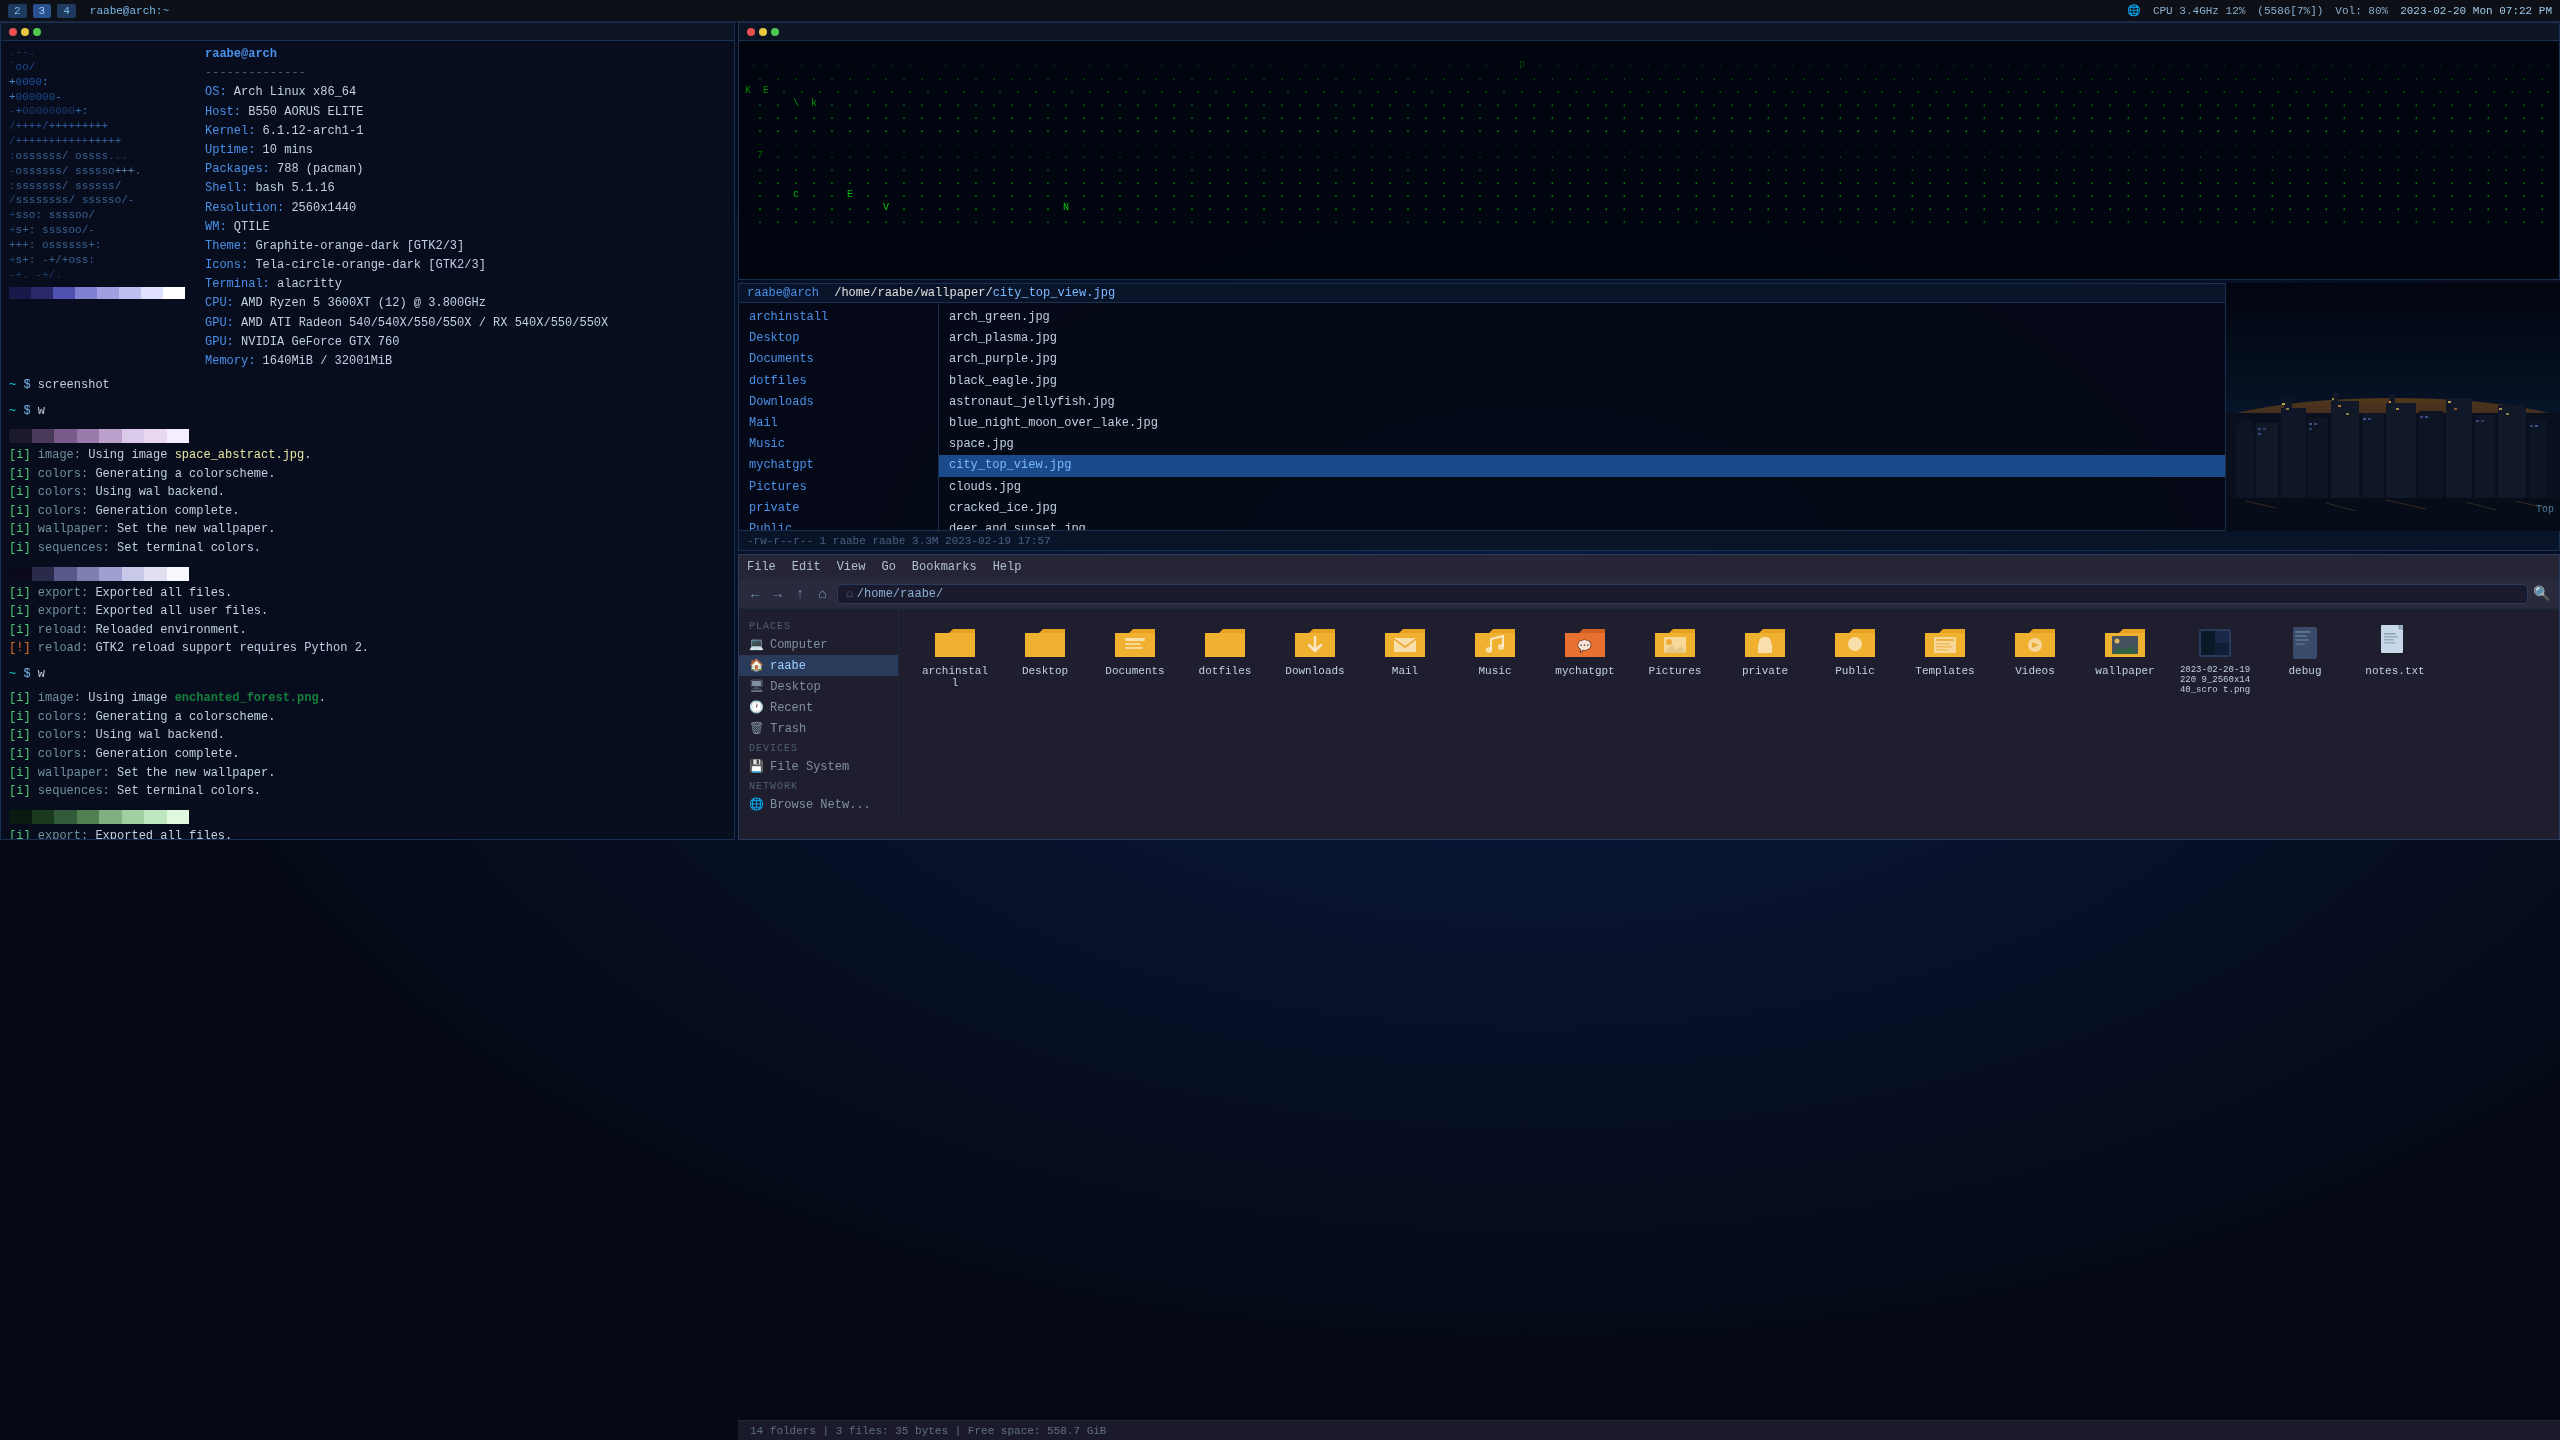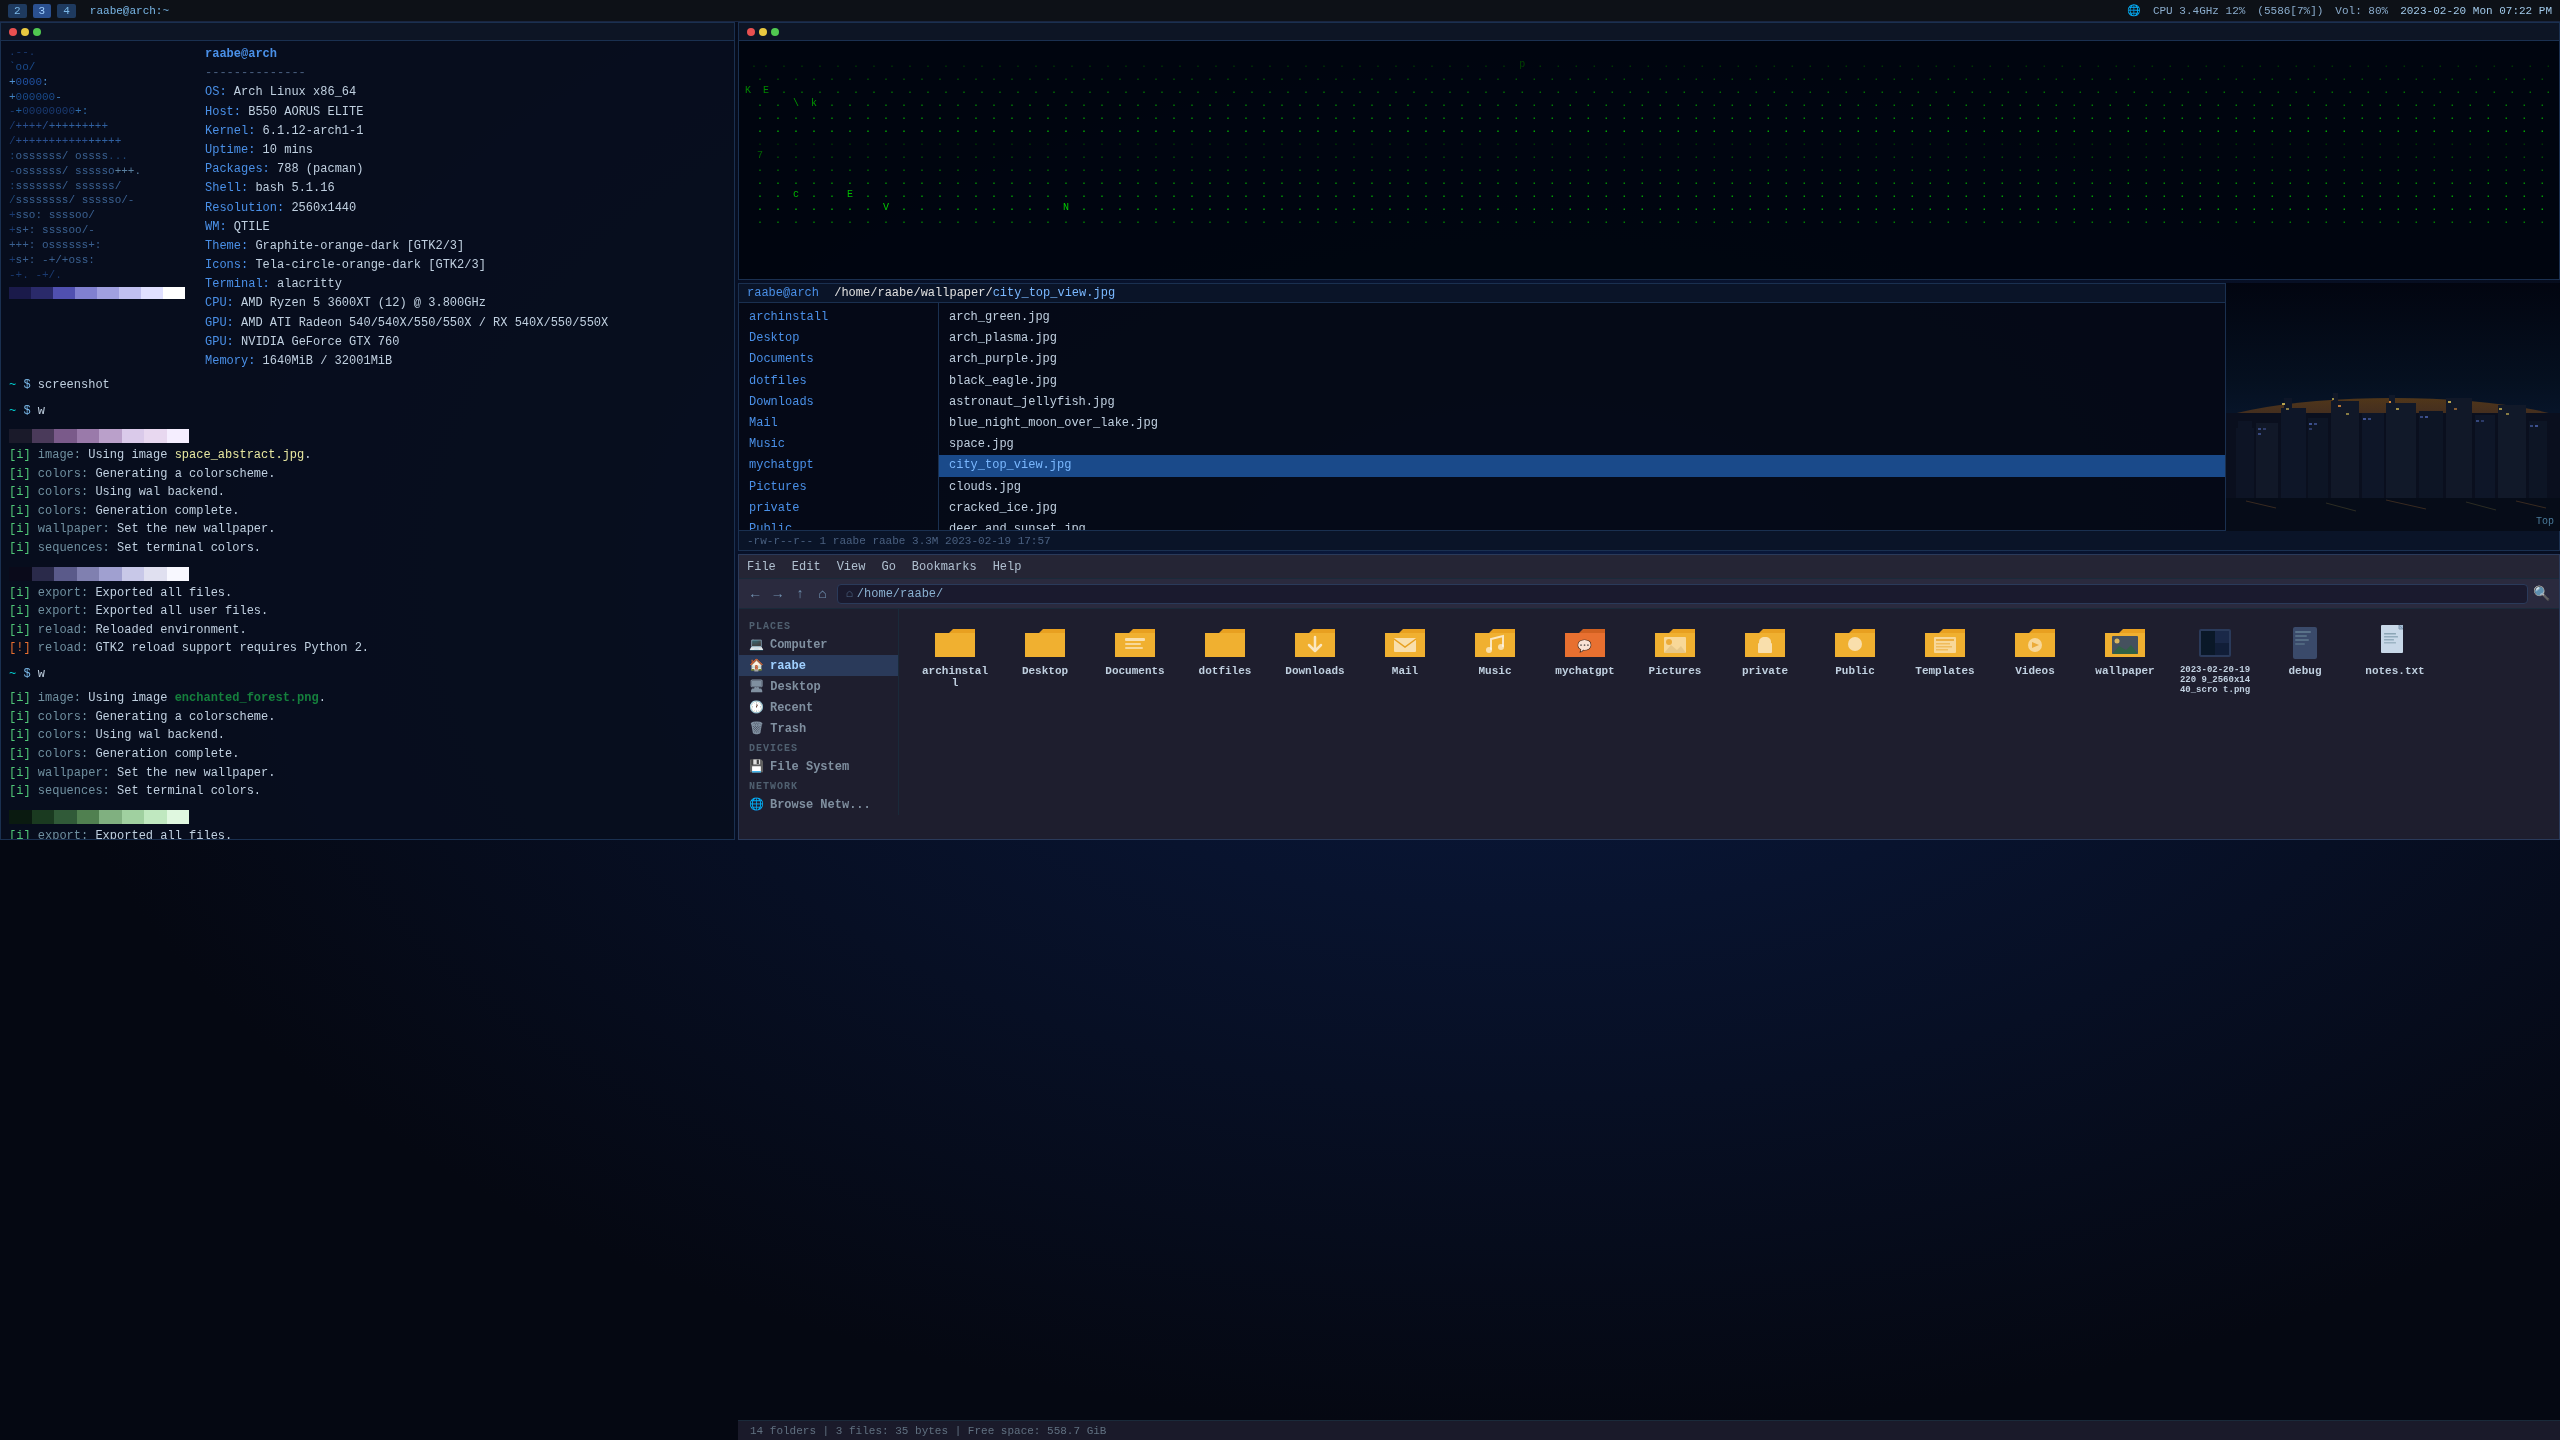--- a/index.html
+++ b/index.html
@@ -221,21 +221,20 @@
     }
     .fm-search-btn {
       color: #7090b0;
       cursor: pointer;
       font-size: 14px;
     }
 
     .fm-body {
       display: flex;
       height: calc(100% - 78px);
-      font-weight: bold;
     }
 
     .fm-sidebar {
       width: 160px;
       background: #1e1e2e;
       padding: 8px 0;
       border-right: 1px solid #1a2a3a;
       font-size: 12px;
       overflow-y: auto;
     }
@@ -326,21 +325,21 @@
       border-radius: 50%;
       margin-right: 4px;
     }
     .dot-red { background: #e85050; }
     .dot-yellow { background: #e8c840; }
     .dot-green { background: #50c850; }
 
     .top-label {
       position: absolute;
       right: 6px;
-      bottom: 4px;
+      bottom: 16px;
       color: #4a7a9a;
       font-size: 10px;
     }
   </style>
 </head>
 <body>
 
 <div id="topbar">
   <div class="topbar-left">
     <span class="ws-indicator">2</span>

